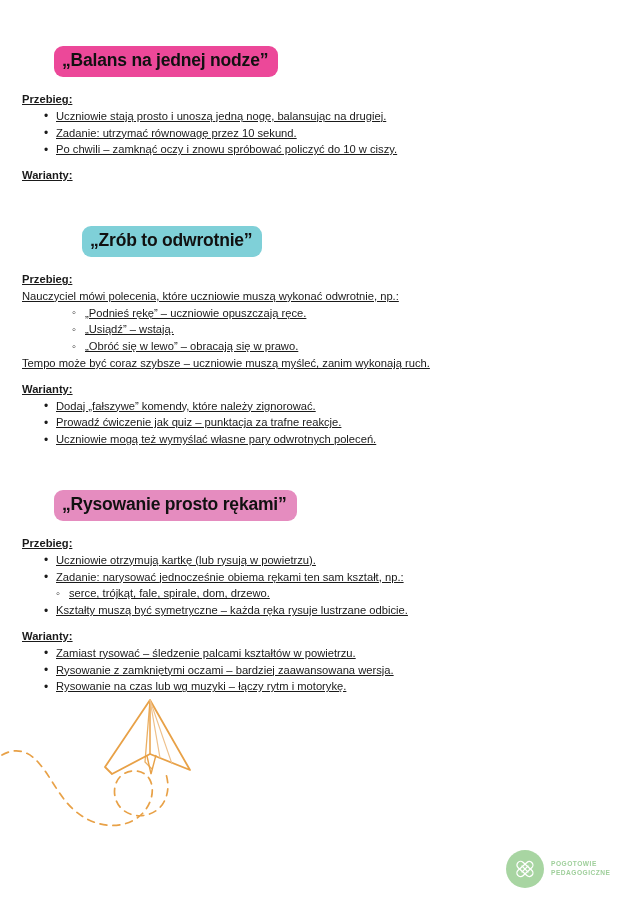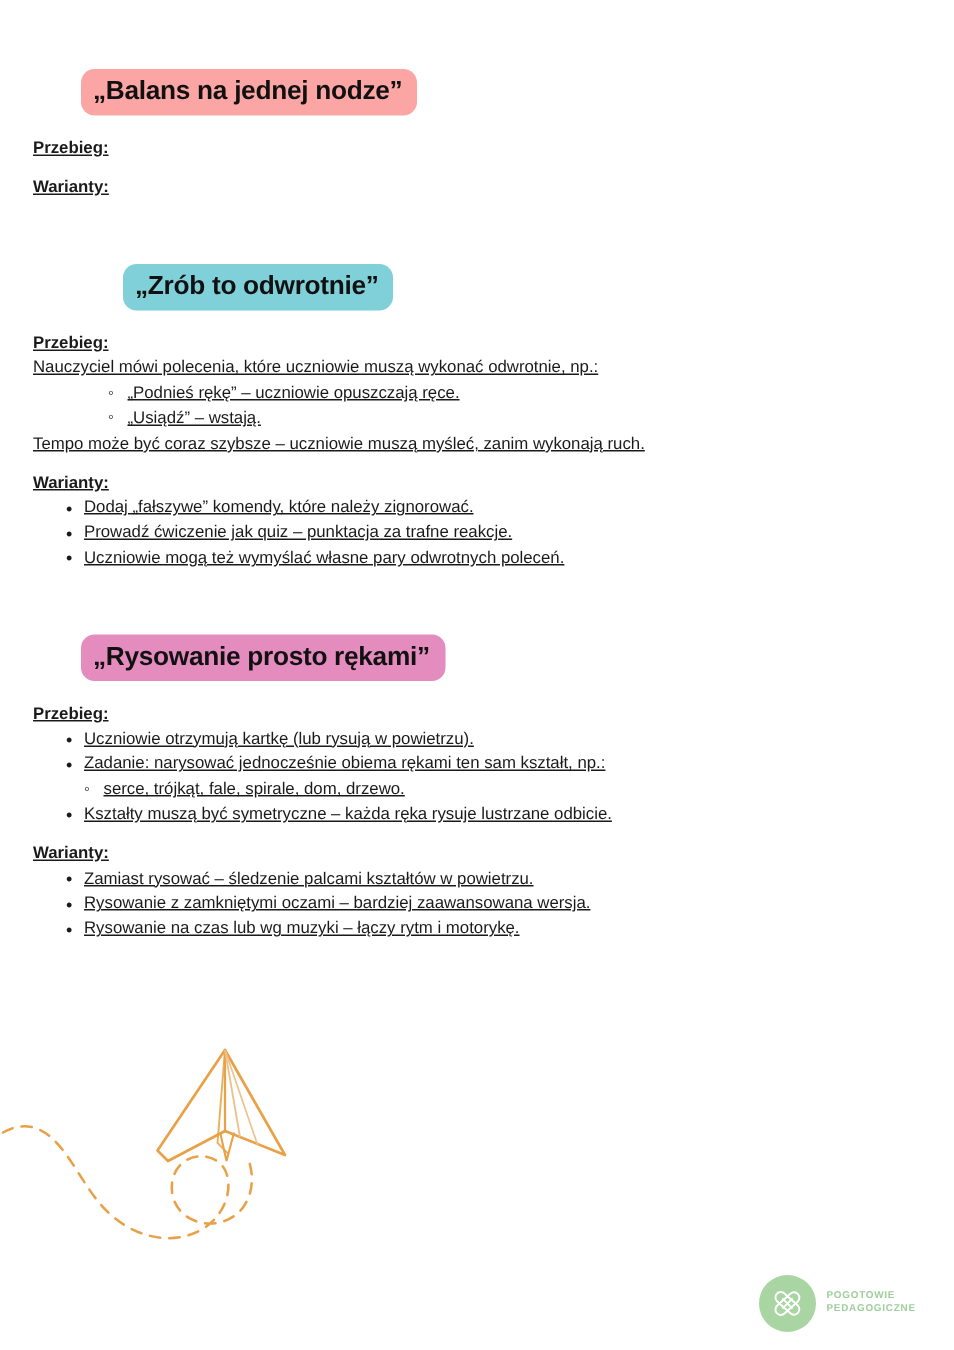--- a/index.html
+++ b/index.html
@@ -38,21 +38,21 @@
     display: inline-block;
     padding: 4px 10px 6px 8px;
     border-radius: 9px;
     font-size: 17.5px;
     font-weight: bold;
     letter-spacing: -0.2px;
     color: #111111;
     line-height: 1.2;
     white-space: nowrap;
   }
-  .pill-green  { background: #fca5a5; }
+  .pill-green  { background: #ec4899; }
   .pill-teal   { background: #7fd0d8; margin-left: 28px; }
   .pill-pink   { background: #e58cbf; }
 
   
   .block {
     padding-left: 22px;
     padding-right: 40px;
     font-size: 11.2px;
     line-height: 1.45;
     text-decoration: underline;
@@ -168,40 +168,46 @@
 
   <div class="content" style="top:46px;">
 
     <div class="section">
       <div class="heading-row">
         <span class="heading-pill pill-green">„Balans na jednej nodze”</span>
       </div>
       <div class="gap-md"></div>
       <div class="block">
         <p class="block-label">Przebieg:</p>
+        <ul class="bullets">
+          <li>Uczniowie stają prosto i unoszą jedną nogę, balansując na drugiej.</li>
+          <li>Zadanie: utrzymać równowagę przez 10 sekund.</li>
+          <li>Po chwili – zamknąć oczy i znowu spróbować policzyć do 10 w ciszy.</li>
+        </ul>
       </div>
       <div class="gap-sm"></div>
       <div class="block">
         <p class="block-label">Warianty:</p>
       </div>
     </div>
 
     <div style="height:42px;"></div>
 
     <div class="section">
       <div class="heading-row">
         <span class="heading-pill pill-teal">„Zrób to odwrotnie”</span>
       </div>
       <div class="gap-md"></div>
       <div class="block">
         <p class="block-label">Przebieg:</p>
         <p class="plain-line">Nauczyciel mówi polecenia, które uczniowie muszą wykonać odwrotnie, np.:</p>
         <ul class="subbullets deep">
           <li>„Podnieś rękę” – uczniowie opuszczają ręce.</li>
           <li>„Usiądź” – wstają.</li>
+          <li>„Obróć się w lewo” – obracają się w prawo.</li>
         </ul>
         <p class="plain-line">Tempo może być coraz szybsze – uczniowie muszą myśleć, zanim wykonają ruch.</p>
       </div>
       <div class="gap-sm"></div>
       <div class="block">
         <p class="block-label">Warianty:</p>
         <ul class="bullets">
           <li>Dodaj „fałszywe” komendy, które należy zignorować.</li>
           <li>Prowadź ćwiczenie jak quiz – punktacja za trafne reakcje.</li>
           <li>Uczniowie mogą też wymyślać własne pary odwrotnych poleceń.</li>

